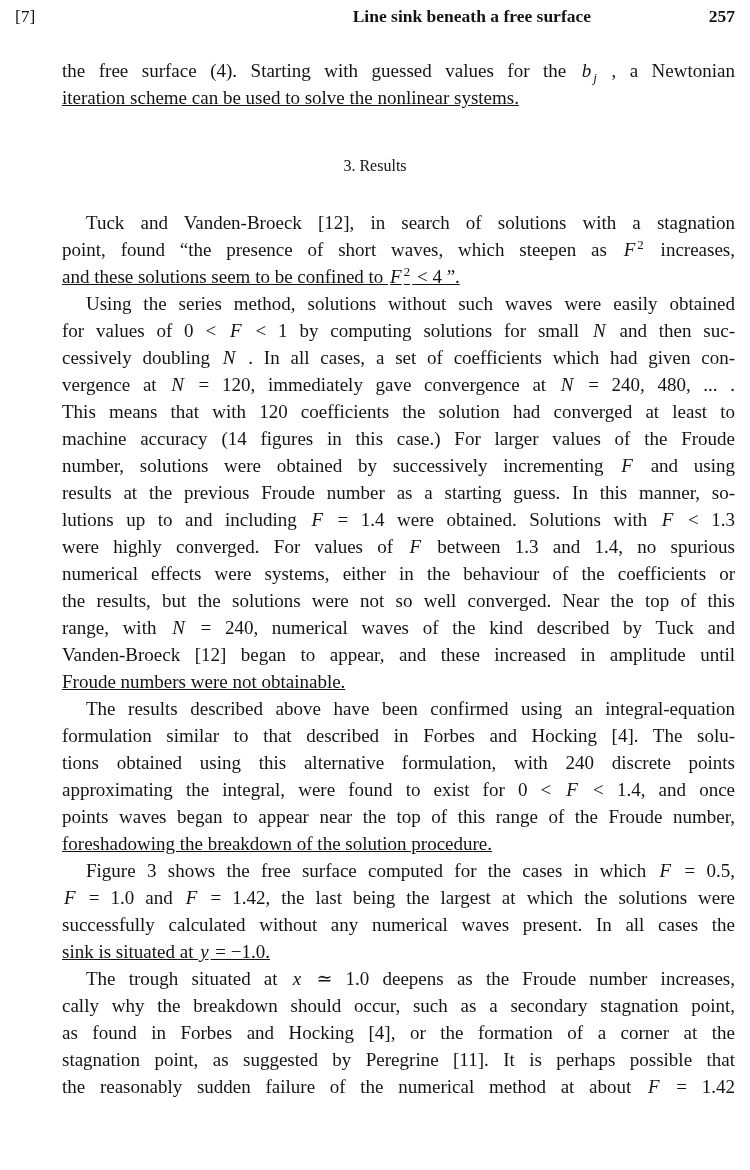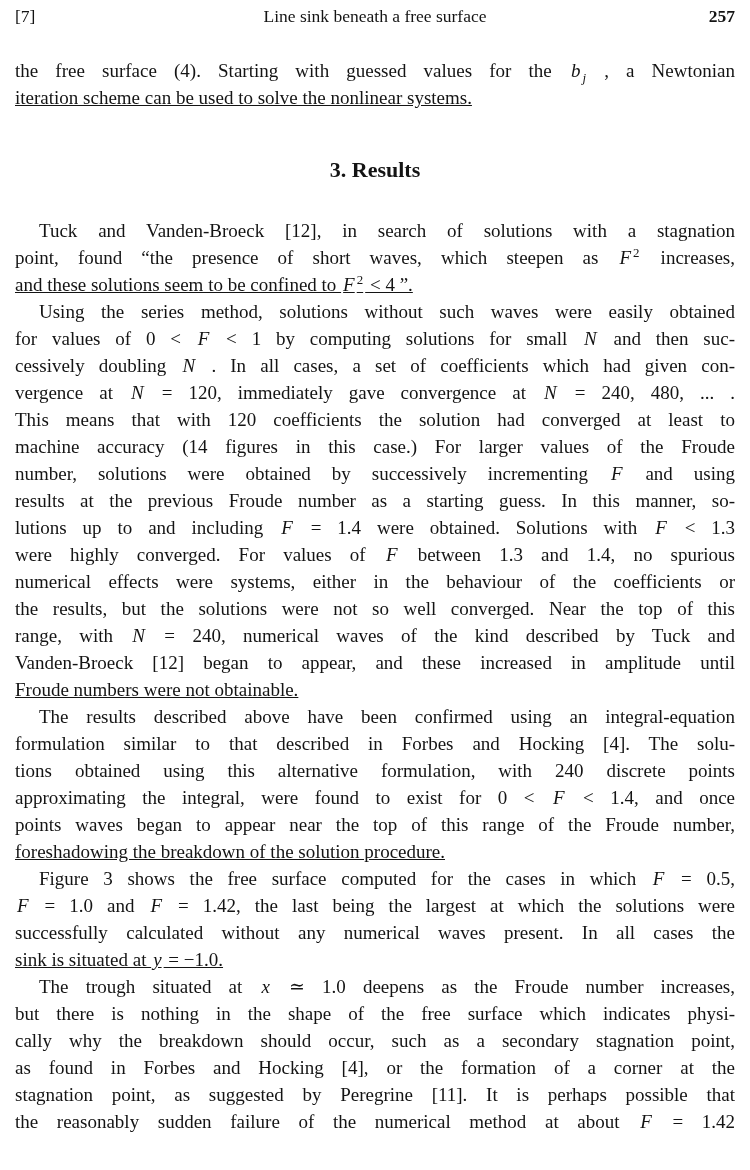--- a/index.html
+++ b/index.html
@@ -19,31 +19,32 @@
     padding: 6px 15px 0 15px;
     overflow: hidden;
   }
   .runhead {
     display: flex;
     align-items: baseline;
     font-size: 17.5px;
     margin-bottom: 30px;
   }
   .rh-left  { flex: 1; text-align: left; }
-  .rh-title { flex: 3; text-align: center; font-weight: 400; }
+  .rh-title { flex: 3; text-align: right; font-weight: 700; }
   .rh-right { flex: 1; text-align: right; font-weight: bold; }
 
   .section-heading {
     text-align: center;
-    font-weight: bold;
-    font-size: 22px;
+    font-weight: normal;
+    font-size: 16px;
     margin: 46px 0 34px 0;
   }
   .para {
     line-height: 27px;
+    margin-left: 47px;
   }
   .line {
     text-align: justify;
     text-align-last: justify;
   }
   .line.end {
     text-align-last: left;
     text-decoration: underline;
   }
   .line.first {
@@ -113,20 +114,19 @@
         <div class="line end">foreshadowing the breakdown of the solution procedure.</div>
       </div>
       <div class="para">
         <div class="line first">Figure 3 shows the free surface computed for the cases in which <span class="m-i">F</span> = 0.5,</div>
         <div class="line"><span class="m-i">F</span> = 1.0 and <span class="m-i">F</span> = 1.42, the last being the largest at which the solutions were</div>
         <div class="line">successfully calculated without any numerical waves present. In all cases the</div>
         <div class="line end">sink is situated at <span class="m-i">y</span> = −1.0.</div>
       </div>
       <div class="para">
         <div class="line first">The trough situated at <span class="m-i">x</span> ≃ 1.0 deepens as the Froude number increases,</div>
-        <div class="line">but there is nothing in the shape of the free surface which indicates physi-</div>
         <div class="line">cally why the breakdown should occur, such as a secondary stagnation point,</div>
         <div class="line">as found in Forbes and Hocking [4], or the formation of a corner at the</div>
         <div class="line">stagnation point, as suggested by Peregrine [11]. It is perhaps possible that</div>
         <div class="line">the reasonably sudden failure of the numerical method at about <span class="m-i">F</span> = 1.42</div>
       </div>
     </div>
 </div>
 
 </body></html>

